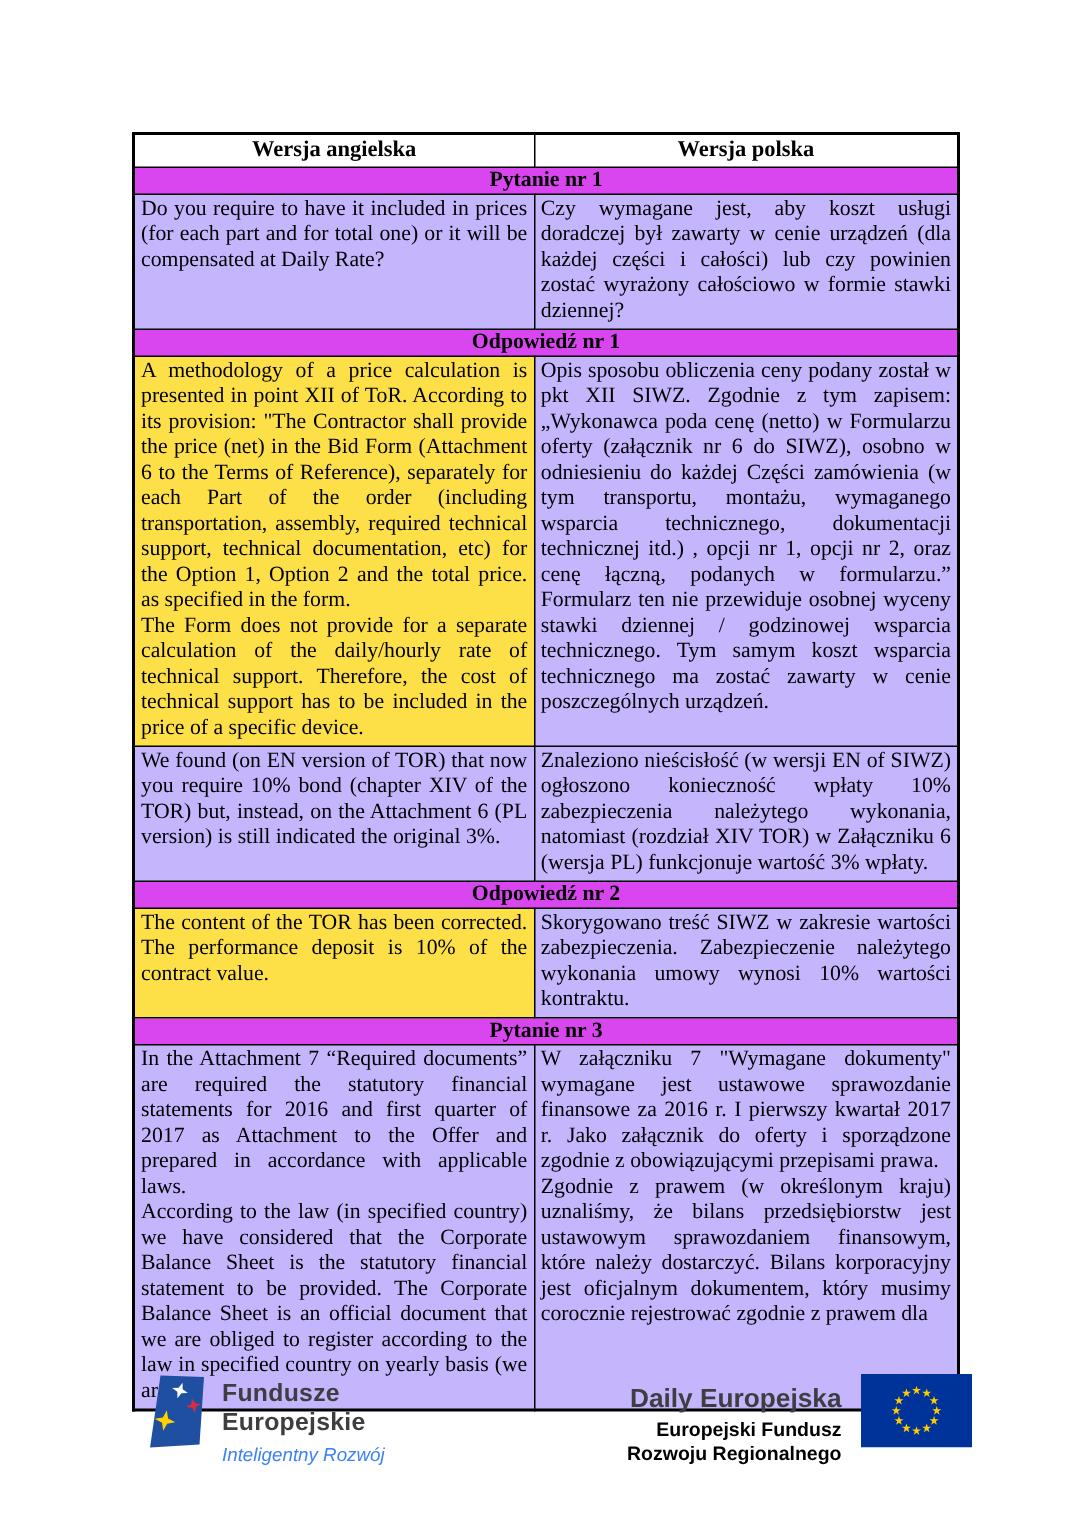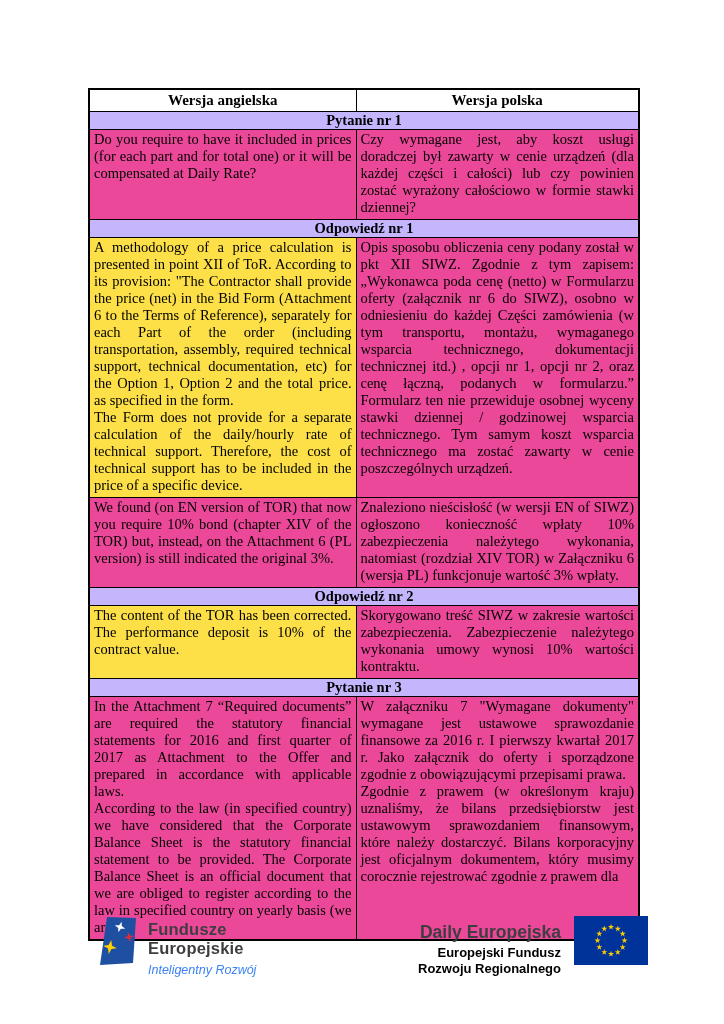--- a/index.html
+++ b/index.html
@@ -21,29 +21,29 @@
   td.hdr {
     font-weight: bold;
     text-align: center;
     font-size: 15px;
     line-height: 19px;
     padding: 1px 2px;
     background: #ffffff;
     margin-left: 45px;
   }
   td.band {
-    background: #c4b5fd;
+    background: #d946ef;
     font-weight: bold;
     text-align: center;
     font-size: 14.5px;
     line-height: 16px;
     padding: 0 2px 1px;
   }
   td.cell {
-    background: #ec4899;
+    background: #c4b5fd;
     font-size: 14.5px;
     line-height: 17px;
     text-align: justify;
     padding: 1px 4px 3px 4px;
   }
   td.cell.green { background: #fde047; }
   td.cell p { margin: 0; }
 
   
   .footer {

